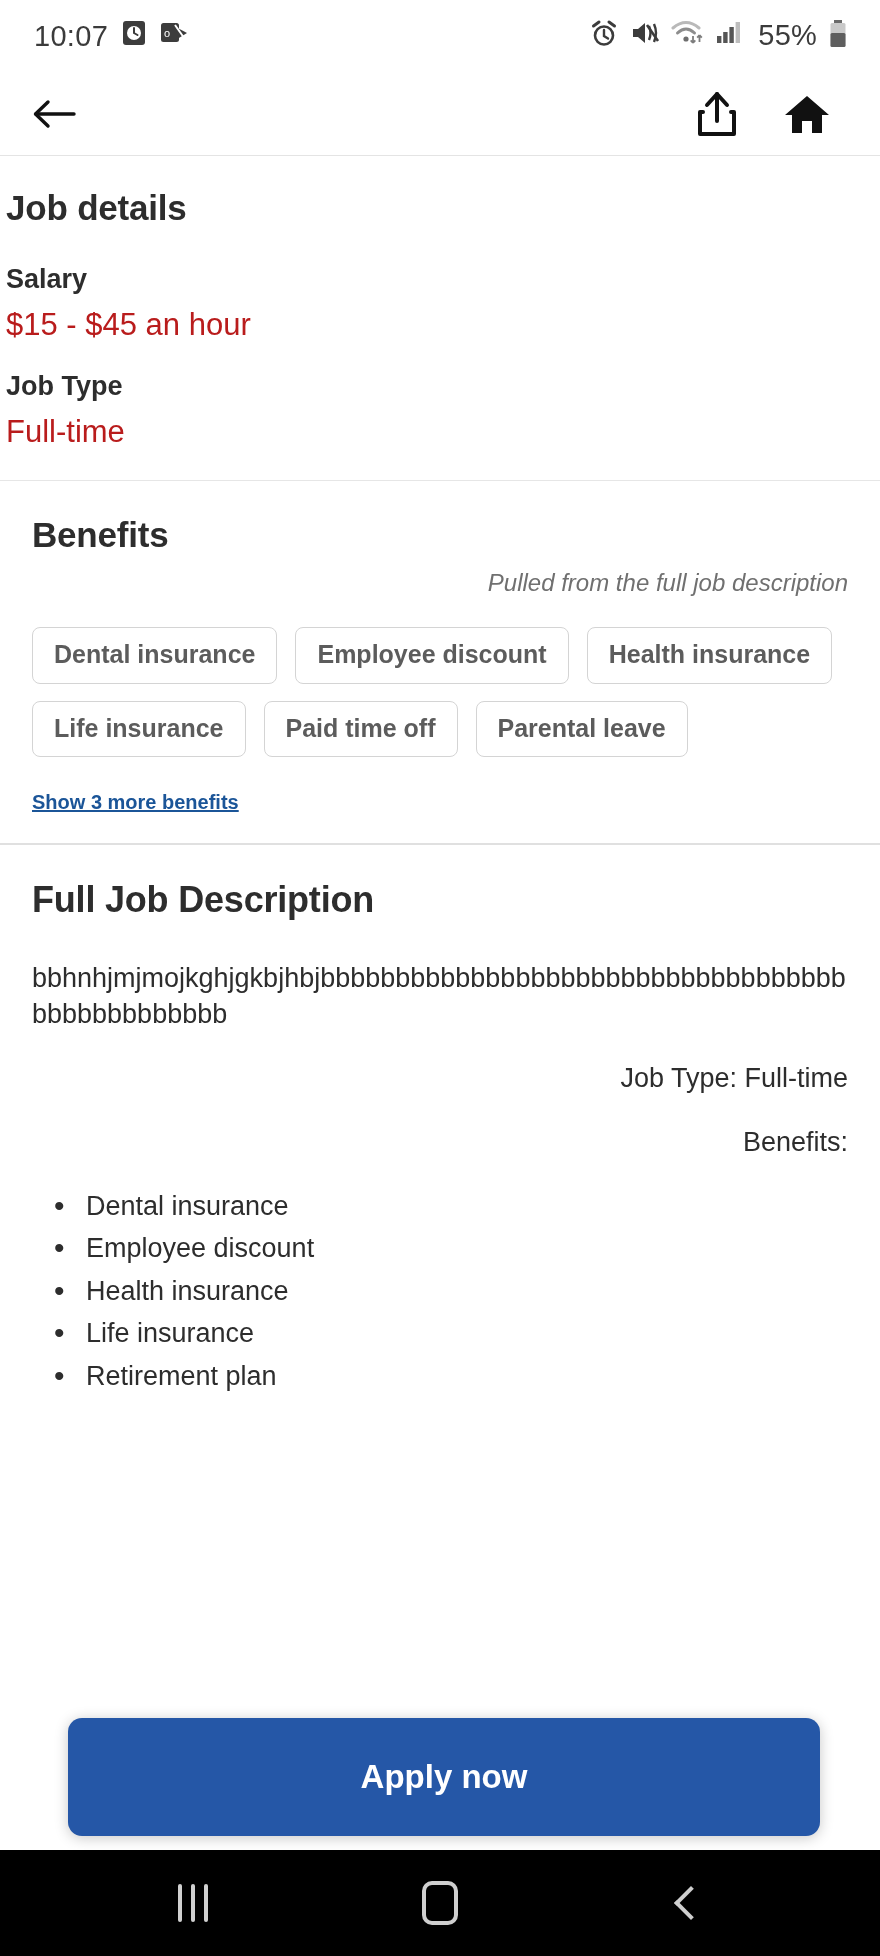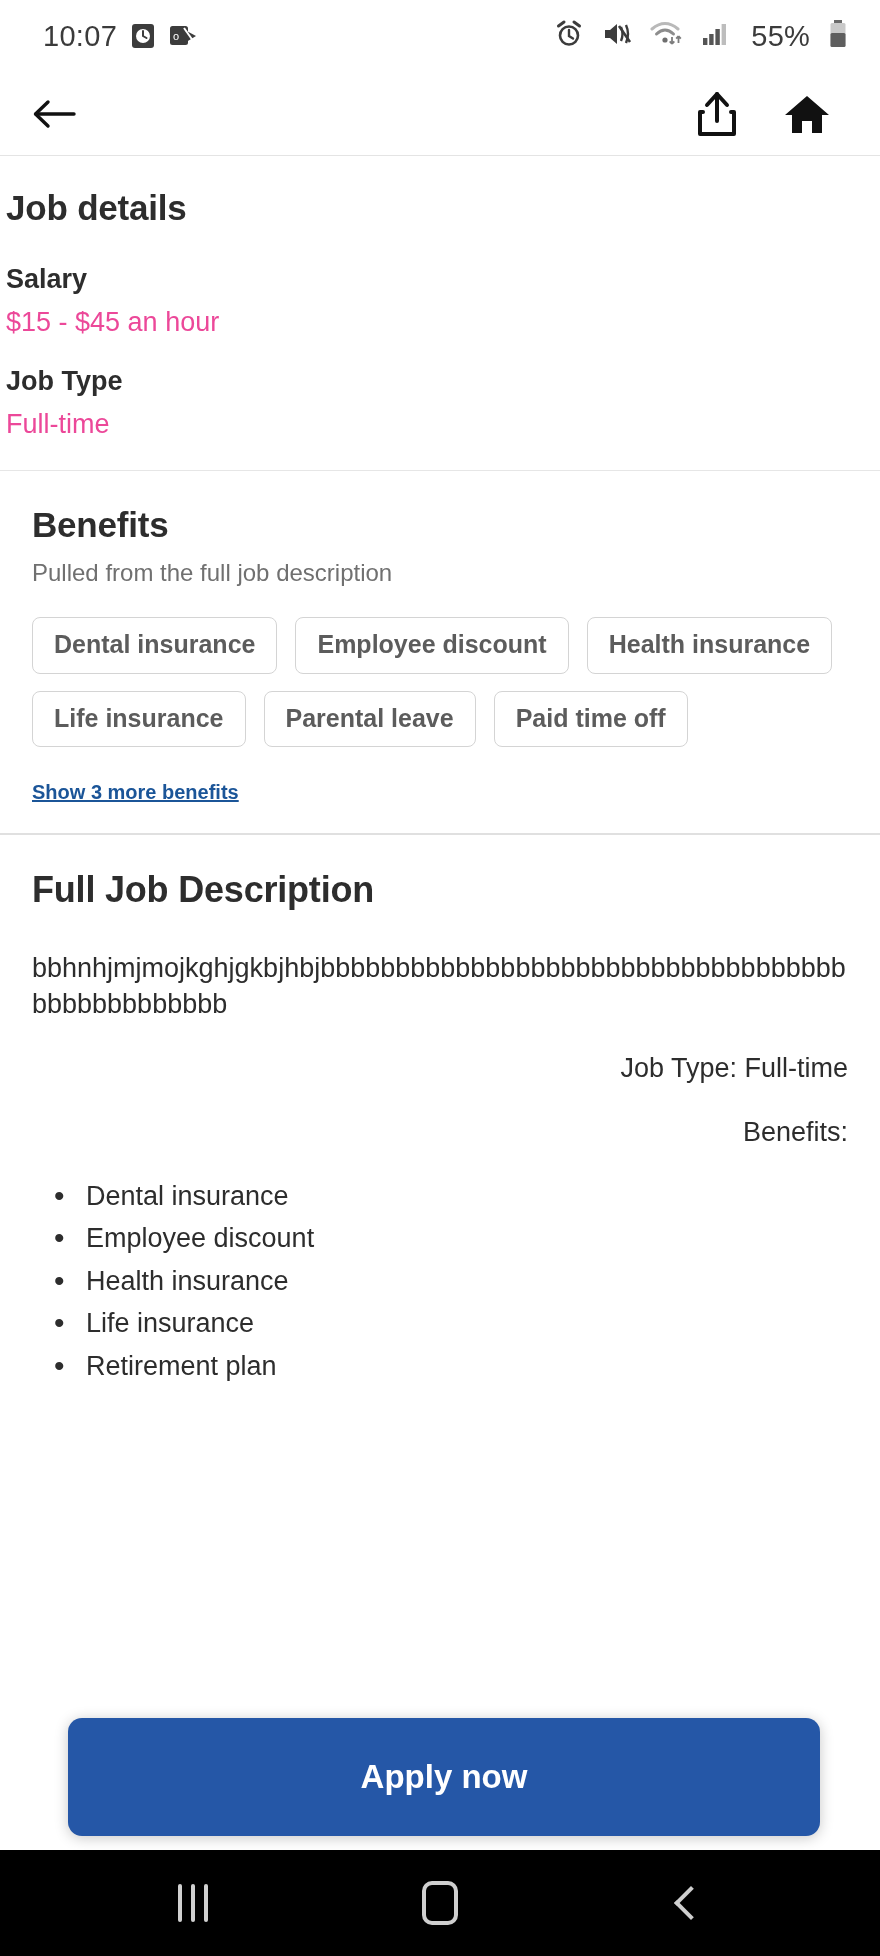--- a/index.html
+++ b/index.html
@@ -10,23 +10,23 @@
     overflow:hidden;
   }
   .phone { position:relative; width:880px; height:1956px; background:#fff; display:flex; flex-direction:column; }
 
   
   .statusbar {
     height:72px; flex:0 0 72px;
     display:flex; align-items:center; justify-content:space-between;
     padding:0 32px 0 34px; background:#fff; color:#3c3c3c;
   }
-  .sb-left { display:flex; align-items:flex-end; gap:13px;margin-left:9px; }
+  .sb-left { display:flex; align-items:flex-start; gap:13px; }
   .sb-time { font-size:29px; letter-spacing:.3px; color:#3b3b3b; }
-  .sb-right { display:flex; align-items:center; gap:18px; }
+  .sb-right { display:flex; align-items:flex-start; gap:11px; }
   .sb-pct { font-size:29px; color:#3b3b3b; margin-left:3px; letter-spacing:.2px; }
   .ico { display:block; }
 
   
   .appbar {
     height:84px; flex:0 0 84px;
     display:flex; align-items:center; justify-content:space-between;
     padding:0 28px 0 30px; background:#fff;
     border-bottom:1px solid #e4e4e4;
   }
@@ -37,32 +37,32 @@
   .content { flex:1 1 auto; position:relative; overflow:hidden; background:#fff; }
 
   .section { padding:0 32px; }
   .sep { height:1px; background:#e6e6e6; margin:0; }
   .sep-thick { height:2px; background:#e0e0e0; }
 
   h2.block-title {
     font-size:35px; font-weight:bold; color:#2d2d2d; letter-spacing:-.2px;
   }
   .field-label { font-size:27px; font-weight:bold; color:#2d2d2d; }
-  .field-value { font-size:27px; color:#ec4899; }
+  .field-value { font-size:31px; color:#b91c1c; }
 
   .jobdetails { padding-top:32px; padding-bottom:30px;padding-left:6px; }
   .jobdetails h2 { margin-bottom:36px; }
   .jd-row { margin-bottom:28px; }
   .jd-row:last-child { margin-bottom:0; }
   .jd-row .field-label { margin-bottom:12px; display:block; }
 
   .benefits { padding-top:34px; padding-bottom:29px; }
   .benefits h2 { margin-bottom:14px; }
   .benefits-sub {
-    font-size:24px; color:#707070; margin-bottom:30px;
+    font-size:24px; font-style:italic; color:#707070; margin-bottom:30px;text-align:right;
   }
   .chips { display:flex; flex-wrap:wrap; gap:17px 18px; margin-bottom:34px; }
   .chip {
     border:1px solid #d4d4d4; border-radius:8px;
     padding:13px 21px 14px 21px;
     font-size:25px; font-weight:bold; color:#5c5c5c;
     background:#fff; white-space:nowrap; line-height:1.1;
   }
   .morelink {
     font-size:20px; font-weight:bold; color:#1b5598;
@@ -225,22 +225,22 @@
 
     <div class="section benefits">
       <h2 class="block-title">Benefits</h2>
       <div class="benefits-sub">Pulled from the full job description</div>
 
       <div class="chips">
         <span class="chip">Dental insurance</span>
         <span class="chip">Employee discount</span>
         <span class="chip">Health insurance</span>
         <span class="chip">Life insurance</span>
+        <span class="chip">Paid time off</span>
         <span class="chip">Parental leave</span>
-        <span class="chip">Paid time off</span>
       </div>
 
       <a class="morelink" href="#">Show 3 more benefits</a>
     </div>
 
     <div class="sep-thick"></div>
 
     <div class="section fulldesc">
       <h2 class="block-title">Full Job Description</h2>
 

